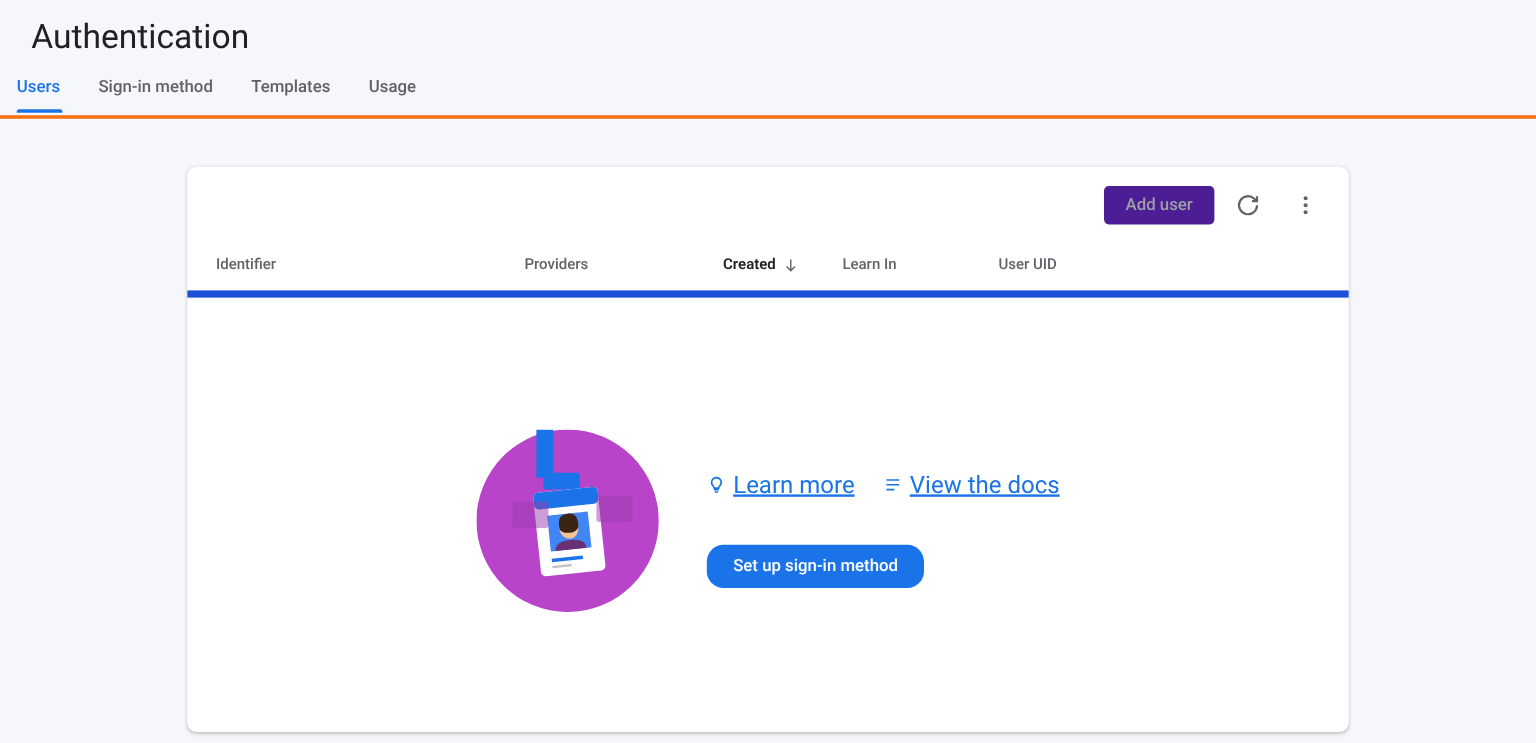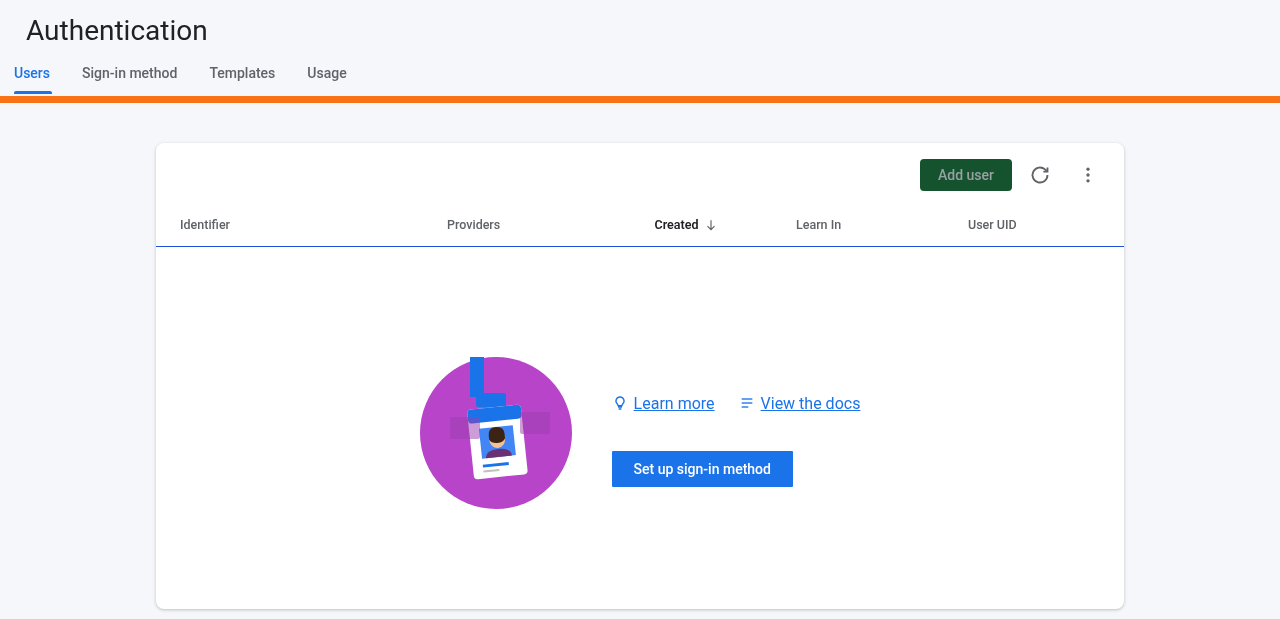--- a/index.html
+++ b/index.html
@@ -23,21 +23,21 @@
       font-weight: 400;
       color: #202124;
       letter-spacing: 0;
       margin-left: 12px;
     }
     .tabs {
       display: flex;
       gap: 32px;
       padding: 0 14px;
       margin-top: 18px;
-      border-bottom: 7px solid #f97316;
+      border-bottom: 3px solid #f97316;
     }
     .tab {
       padding: 0 0 12px 0;
       font-size: 14px;
       font-weight: 500;
       color: #5f6368;
       cursor: pointer;
       border-bottom: 3px solid transparent;
       position: relative;
     }
@@ -67,21 +67,21 @@
       overflow: hidden;
     }
     .card-toolbar {
       display: flex;
       justify-content: flex-end;
       align-items: center;
       padding: 12px 16px 8px 16px;
       gap: 8px;
     }
     .add-user-btn {
-      background: #14532d;
+      background: #4c1d95;
       border: none;
       border-radius: 4px;
       padding: 8px 18px;
       font-size: 14px;
       font-weight: 500;
       color: #9aa0a6;
       font-family: inherit;
       cursor: not-allowed;
     }
     .icon-btn {
@@ -92,28 +92,27 @@
       border-radius: 50%;
       display: flex;
       align-items: center;
       justify-content: center;
       cursor: pointer;
       color: #5f6368;
     }
     .table-header {
       display: flex;
       padding: 14px 24px;
-      border-bottom: 1px solid #1d4ed8;
+      border-bottom: 6px solid #1d4ed8;
       font-size: 12.5px;
       color: #5f6368;
       font-weight: 500;
-      gap: 42px;
     }
     .col-identifier { width: 225px; }
-    .col-providers { width: 130px; }
+    .col-providers { width: 130px; margin-left: 32px; }
     .col-created { width: 135px; color: #202124; font-weight: 600; display: flex; align-items: center; gap: 6px; justify-content: center; }
     .col-signedin { width: 130px; }
     .col-uid { flex: 1; }
     .empty-state {
       display: flex;
       align-items: center;
       justify-content: center;
       gap: 40px;
       padding: 110px 40px 100px 40px;
     }
@@ -128,42 +127,42 @@
     .empty-heading {
       font-size: 20px;
       font-weight: 400;
       color: #202124;
       line-height: 1.45;
     }
     .empty-links {
       display: flex;
       gap: 24px;
       margin-top: 14px;
-      font-size: 16px;
+      font-size: 20px;
     }
     .empty-link {
       display: flex;
       align-items: center;
       gap: 6px;
       color: #1a73e8;
       text-decoration: none;
       cursor: pointer;
     }
     .empty-link .link-text {
       text-decoration: underline;
     }
     .empty-link svg {
       flex-shrink: 0;
     }
     .primary-btn {
       margin-top: 38px;
       background: #1a73e8;
       color: #fff;
       border: none;
-      border-radius: 1px;
+      border-radius: 14px;
       padding: 10px 22px;
       font-size: 14px;
       font-weight: 500;
       font-family: inherit;
       cursor: pointer;
     }
   </style>
 </head>
 <body>
 

